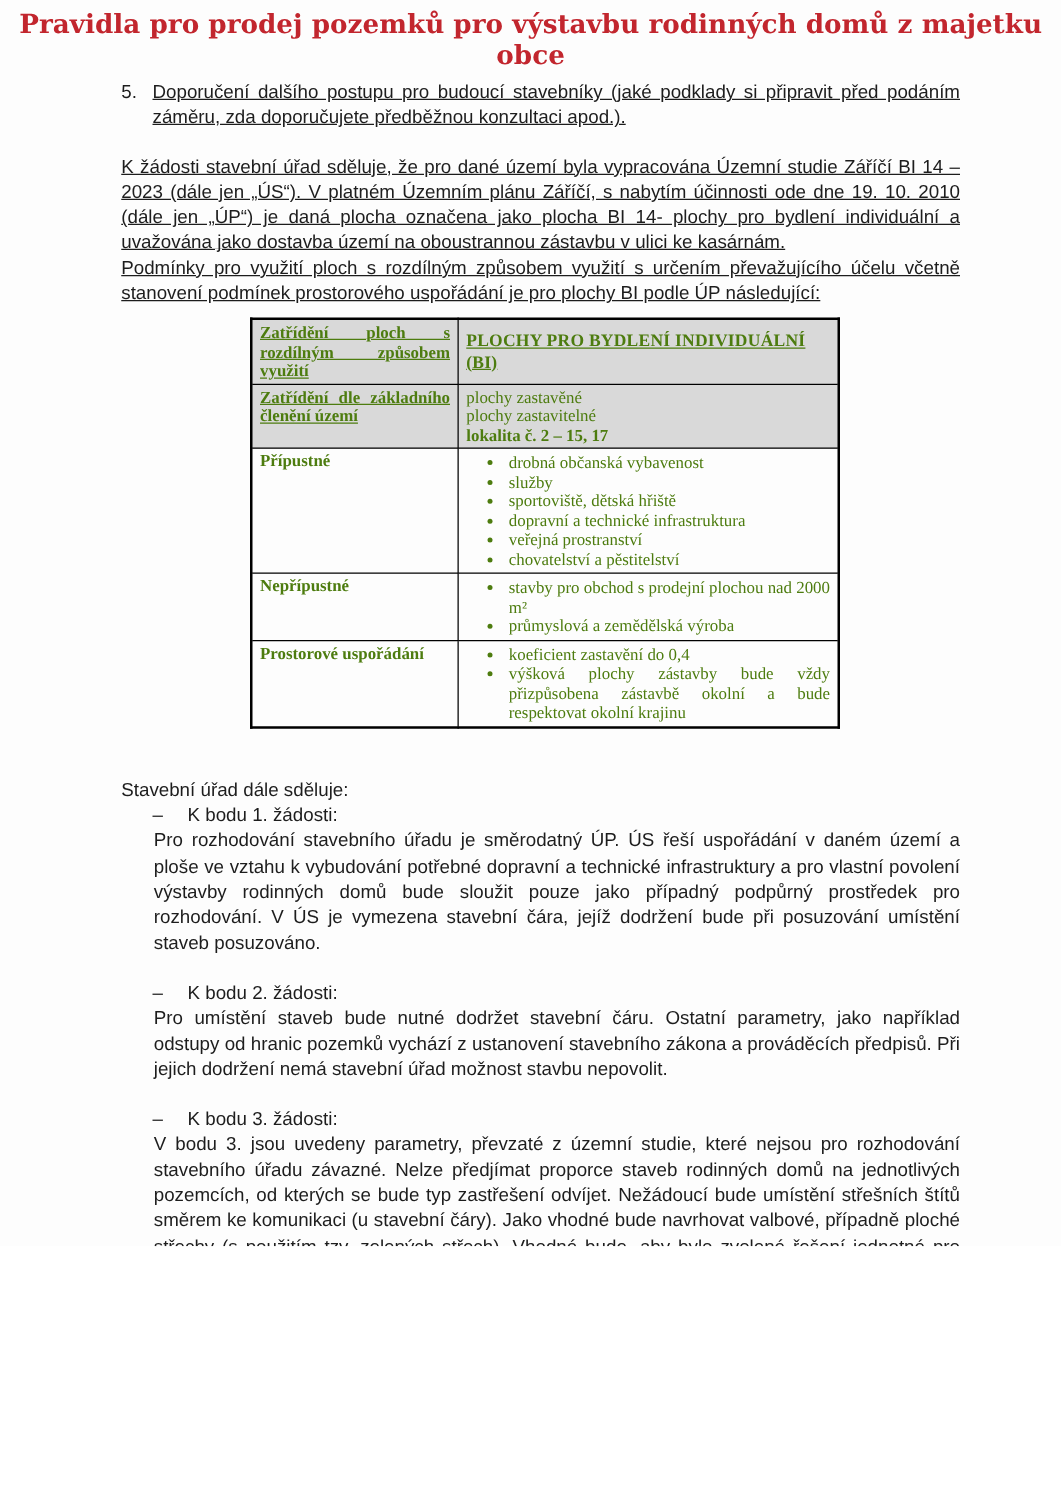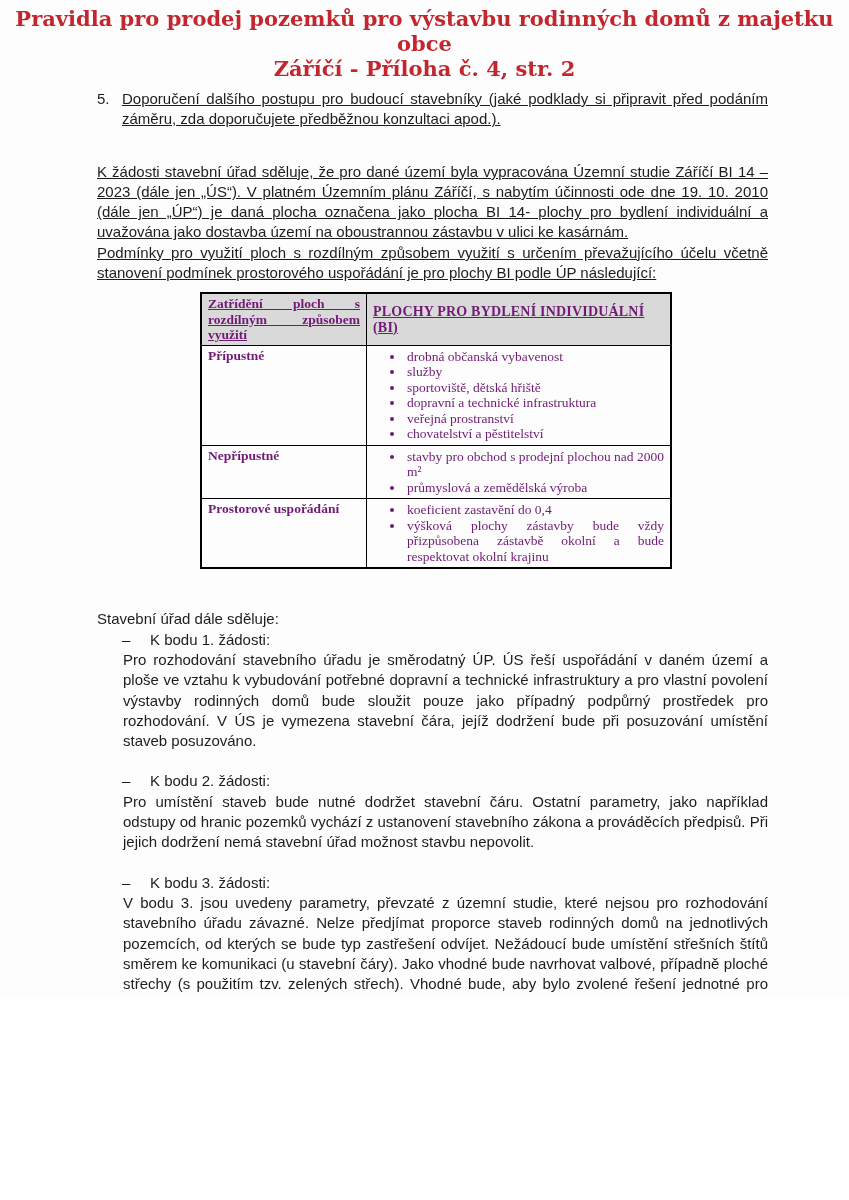--- a/index.html
+++ b/index.html
@@ -22,30 +22,30 @@
   }
   .content{margin:0 81px 0 97px;}
   .body-text{font-size:15px;line-height:20.3px;}
   p{margin:0;}
   .justify{text-align:justify;text-decoration:underline;}
 
   .item5{display:flex;margin-top:8px;}
   .item5 .num{flex:0 0 25px;}
   .item5 p{flex:1;}
 
-  .intro{margin-top:32px;}
+  .intro{margin-top:19px;}
 
   
   table.up-table{
     border-collapse:collapse;
     margin:9px 0 0 103px;
     width:472px;
     font-family:"Liberation Serif",serif;
     font-size:13.5px;line-height:15.5px;
-    color:#701a75;
+    color:#4d7c0f;
     border:2px solid #000;
   }
   table.up-table td{
     border:1px solid #000;
     padding:2px 6px;
     vertical-align:top;
   }
   td.col-left{width:152px;}
   tr.shaded td{background:#d9d9d9;}
   .cell-label{font-weight:bold;}
@@ -80,21 +80,20 @@
   .kbodu-head .dash{flex:0 0 28px;margin-left:25px;}
   .kbodu-p{margin-left:26px;text-align:justify;}
 </style>
 </head>
 <body>
 
 <div class="page">
 
   <h1 class="title">
     <span>Pravidla pro prodej pozemků pro výstavbu rodinných domů z majetku obce</span><br>
-    <span>Záříčí - Příloha č. 4, str. 2</span>
   </h1>
 
   <div class="content body-text">
 
     <div class="item5">
       <span class="num">5.</span>
       <p class="justify">Doporučení dalšího postupu pro budoucí stavebníky (jaké podklady si připravit před podáním záměru, zda doporučujete předběžnou konzultaci apod.).</p>
     </div>
 
     <div class="intro">
@@ -103,20 +102,30 @@
     </div>
 
     <table class="up-table">
       <tbody>
         <tr class="r1 shaded">
           <td class="col-left jst">
             <span class="cell-label u">Zatřídění ploch s rozdílným způsobem využití</span>
           </td>
           <td class="col-right">
             <span class="right-header">PLOCHY PRO BYDLENÍ INDIVIDUÁLNÍ (BI)</span>
+          </td>
+        </tr>
+        <tr class="r2 shaded">
+          <td class="col-left jst v-middle">
+            <span class="cell-label u">Zatřídění dle základního členění území</span>
+          </td>
+          <td class="col-right">
+            <div>plochy zastavěné</div>
+            <div>plochy zastavitelné</div>
+            <div class="bold-line">lokalita č. 2 – 15, 17</div>
           </td>
         </tr>
         <tr class="r4">
           <td class="col-left v-top18">
             <span class="cell-label">Přípustné</span>
           </td>
           <td class="col-right">
             <ul class="cell-bullets">
               <li>drobná občanská vybavenost</li>
               <li>služby</li>

